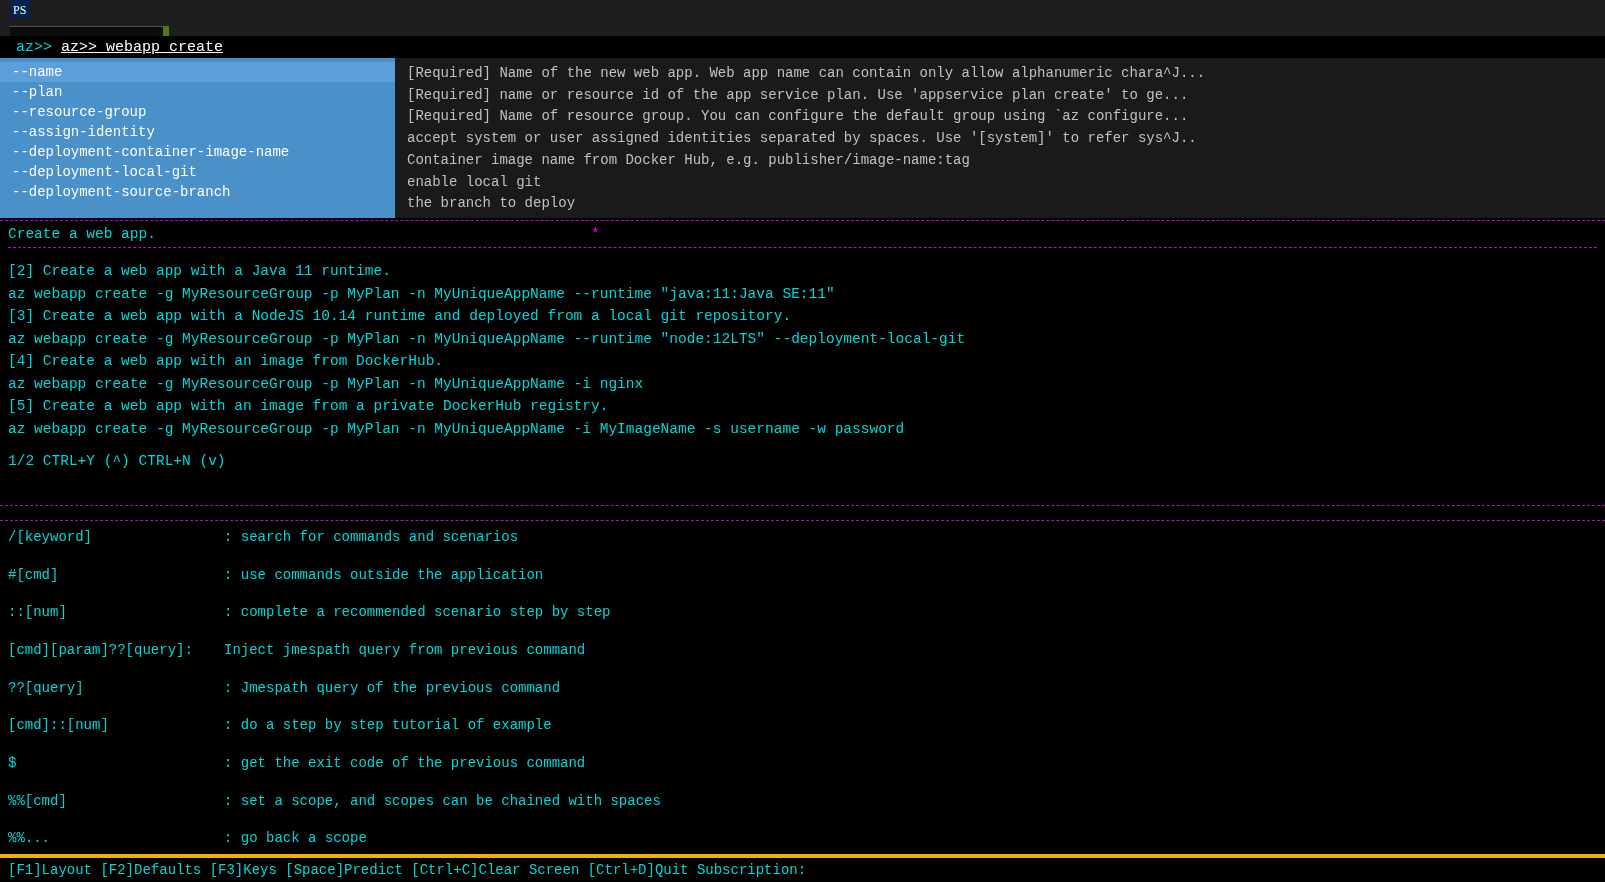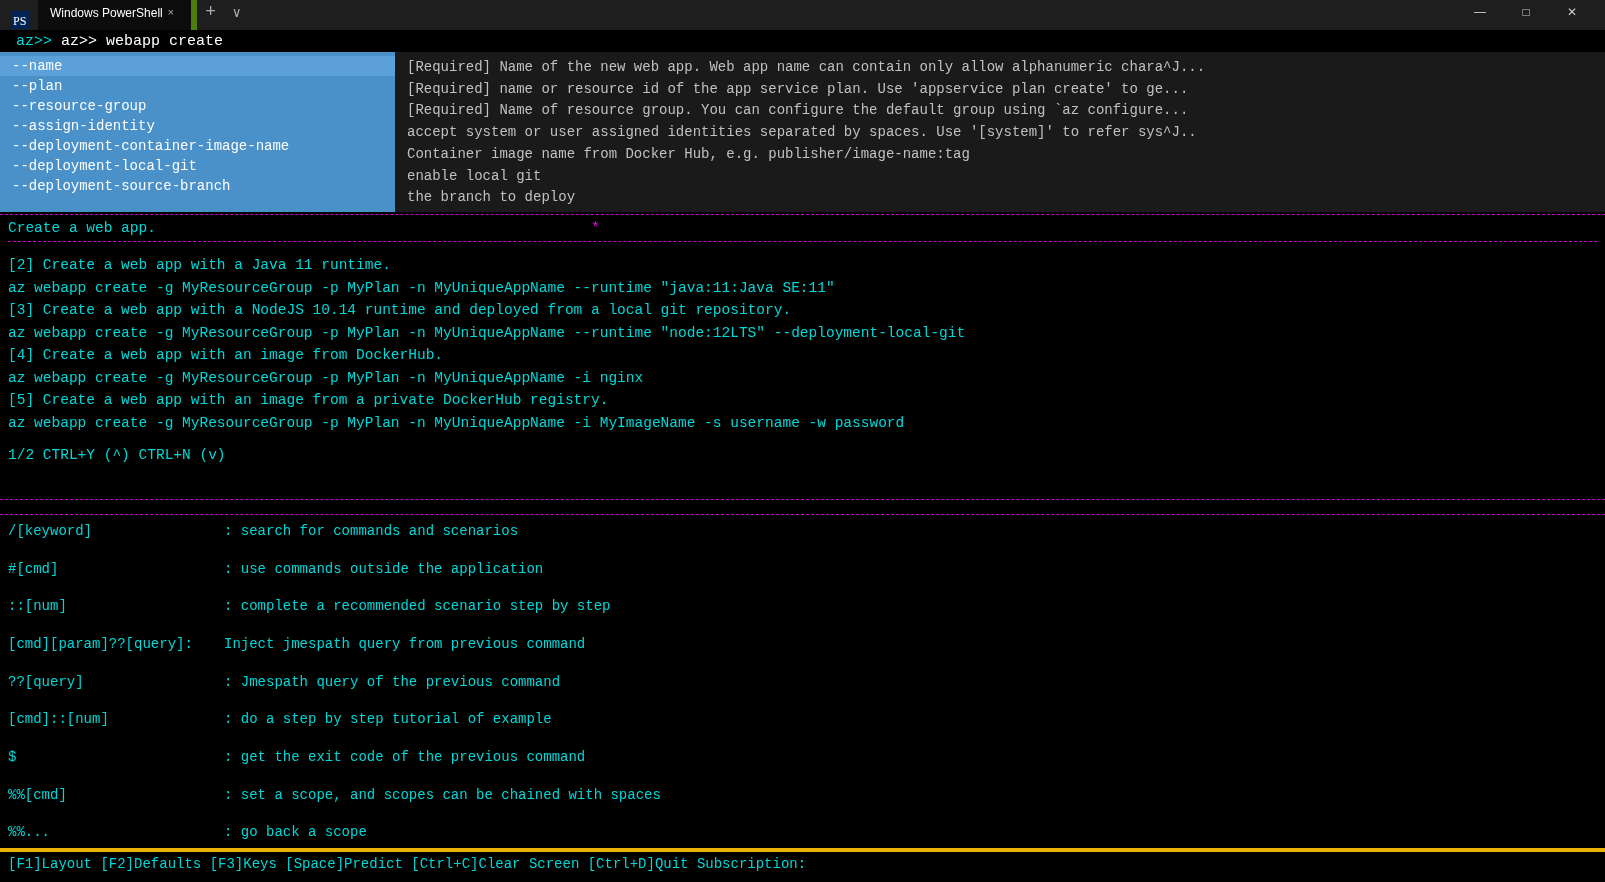--- a/index.html
+++ b/index.html
@@ -7,25 +7,26 @@
       width: 1605px;
       height: 882px;
       background: #000;
       font-family: 'Courier New', Courier, monospace;
       overflow: hidden;
     }
 
     
     .titlebar {
       display: flex;
-      align-items: flex-end;
+      align-items: flex-start;
       background: #1e1e1e;
-      height: 30px;
+      height: 36px;
       padding: 0 10px;
       gap: 8px;
+      flex-direction: column;
     }
     .titlebar-icon {
       width: 20px;
       height: 20px;
       display: flex;
       align-items: center;
       justify-content: center;
     }
     .titlebar-icon svg {
       width: 18px;
@@ -253,21 +254,21 @@
     <div class="win-btn">—</div>
     <div class="win-btn">□</div>
     <div class="win-btn close">✕</div>
   </div>
 </div>
 
 <div class="terminal">
 
   <div class="top-prompt">
     <span class="prompt-line">
-      <span class="prompt-marker">az&gt;&gt; </span><span style="color:#fff; font-size:15px; font-family:'Courier New',monospace;">az&gt;&gt;  webapp create</span>
+      <span class="prompt-marker">az&gt;&gt; </span><span style="color:#fff; font-size:15px; font-family:'Courier New',monospace;text-decoration:underline;">az&gt;&gt;  webapp create</span>
     </span>
   </div>
 
   <div class="autocomplete-section">
     <div class="autocomplete-left">
       <div class="autocomplete-item selected">--name</div>
       <div class="autocomplete-item">--plan</div>
       <div class="autocomplete-item">--resource-group</div>
       <div class="autocomplete-item">--assign-identity</div>
       <div class="autocomplete-item">--deployment-container-image-name</div>

